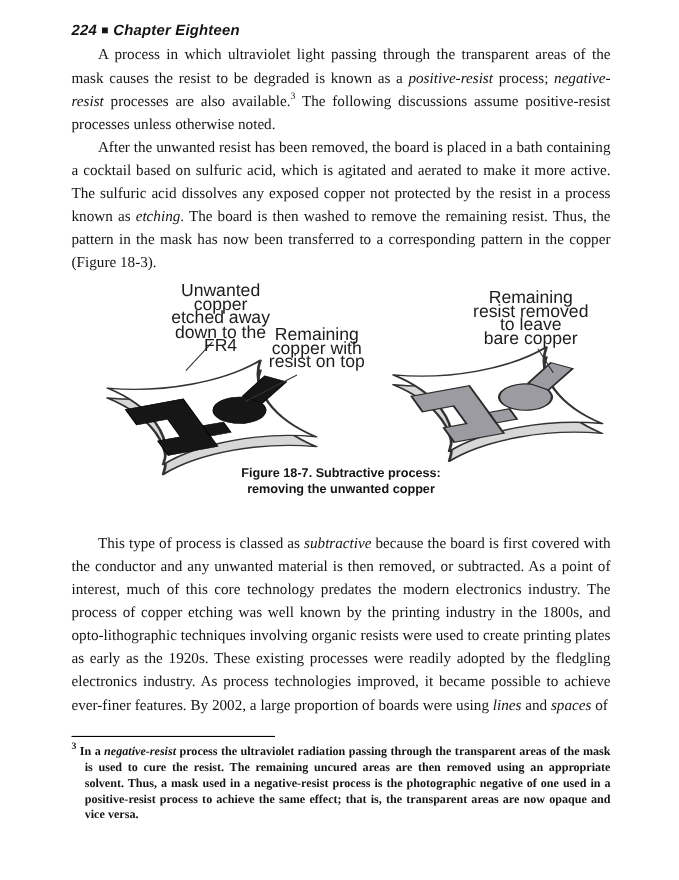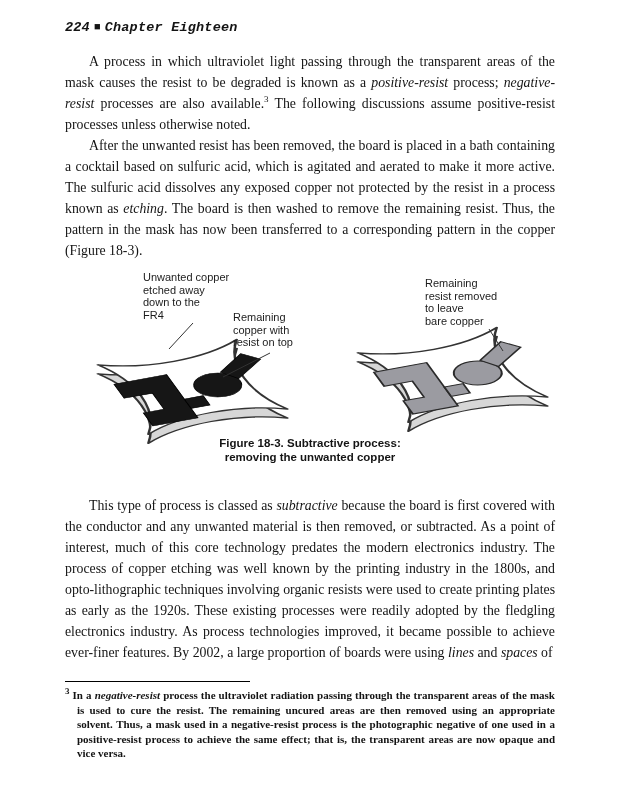--- a/index.html
+++ b/index.html
@@ -4,42 +4,42 @@
 <style>
   html,body { margin:0; padding:0; background:#ffffff; }
   body {
     width:617px; height:800px; overflow:hidden;
     color:#141414;
     font-family:"Liberation Serif", serif;
   }
   .page { padding:20px 62px 0 65px; }
 
   .header {
-    font-family:Liberation Mono, monospace;
+    font-family:Liberation Sans, sans-serif;
     font-weight:bold; font-style:italic;
     font-size:13.5px; letter-spacing:0.2px;
-    margin-bottom:16px;
+    margin-bottom:4px;
   }
   .header .bullet { font-style:normal; font-size:11px; padding:0 4px; position:relative; top:-1px; }
 
   .para {
     font-size:13.8px; line-height:21px;
     text-align:justify; text-indent:24px;
     margin:0;
   }
   .it { font-style:italic; }
   sup { font-size:9px; line-height:0; vertical-align:super; }
 
   .figure { position:relative; height:216px; margin:10px 0 8px 0; }
   .fig-svg { position:absolute; left:0; top:0; }
   .fig-label {
     position:absolute; z-index:2;
     font-family:"Liberation Sans", sans-serif;
-    font-size:11px; line-height:12.5px;
-    white-space:pre-line; color:#1c1c1c;
+    font-size:16px; line-height:12.5px;
+    text-align:center; white-space:pre-line; color:#1c1c1c;
   }
   .fig-caption {
     position:absolute; z-index:2; left:0; right:0; top:165px;
     text-align:center; white-space:pre-line;
     font-family:"Liberation Sans", sans-serif;
     font-weight:bold; font-size:11.5px; line-height:14px;
   }
 
   .footnote-rule {
     border:0; border-top:1.5px solid #000;
@@ -109,21 +109,21 @@
 down to the
 FR4</div>
     <div class="fig-label" style="left:168px; top:40px; width:110px;">Remaining
 copper with
 resist on top</div>
     <div class="fig-label" style="left:360px; top:6px; width:115px;">Remaining
 resist removed
 to leave
 bare copper</div>
 
-    <div class="fig-caption">Figure 18-3. Subtractive process:
+    <div class="fig-caption">Figure 18-7. Subtractive process:
 removing the unwanted copper</div>
   </div>
 
   <p class="para"><span>This type of process is classed as </span><span class="it">subtractive</span><span> because the board is first covered with the conductor and any unwanted material is then removed, or subtracted. As a point of interest, much of this core technology predates the modern electronics industry. The process of copper etching was well known by the printing industry in the 1800s, and opto-lithographic techniques involving organic resists were used to create printing plates as early as the 1920s. These existing processes were readily adopted by the fledgling electronics industry. As process technologies improved, it became possible to achieve ever-finer features. By 2002, a large proportion of boards were using </span><span class="it">lines</span><span> and </span><span class="it">spaces</span><span> of</span></p>
 
   <hr class="footnote-rule">
   <p class="footnote"><sup>3</sup><span> In a </span><span class="it">negative-resist</span><span> process the ultraviolet radiation passing through the transparent areas of the mask is used to cure the resist. The remaining uncured areas are then removed using an appropriate solvent. Thus, a mask used in a negative-resist process is the photographic negative of one used in a positive-resist process to achieve the same effect; that is, the transparent areas are now opaque and vice versa.</span></p>
 
 </div>
 

